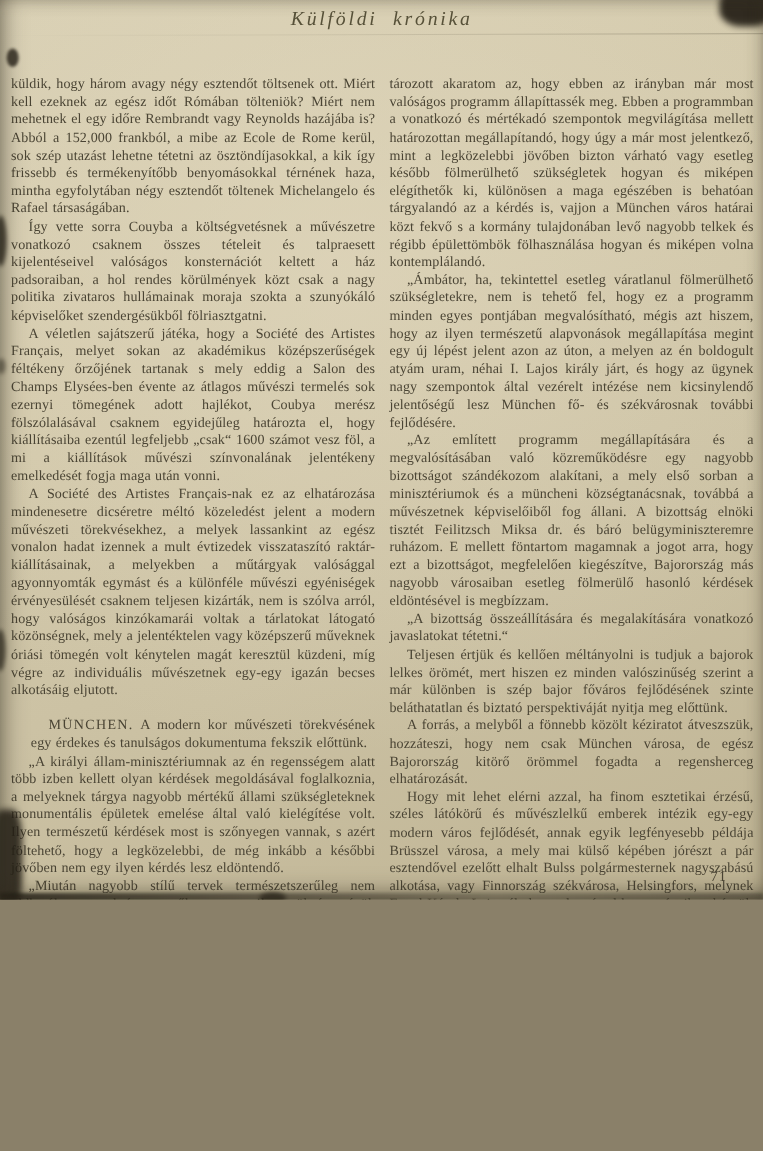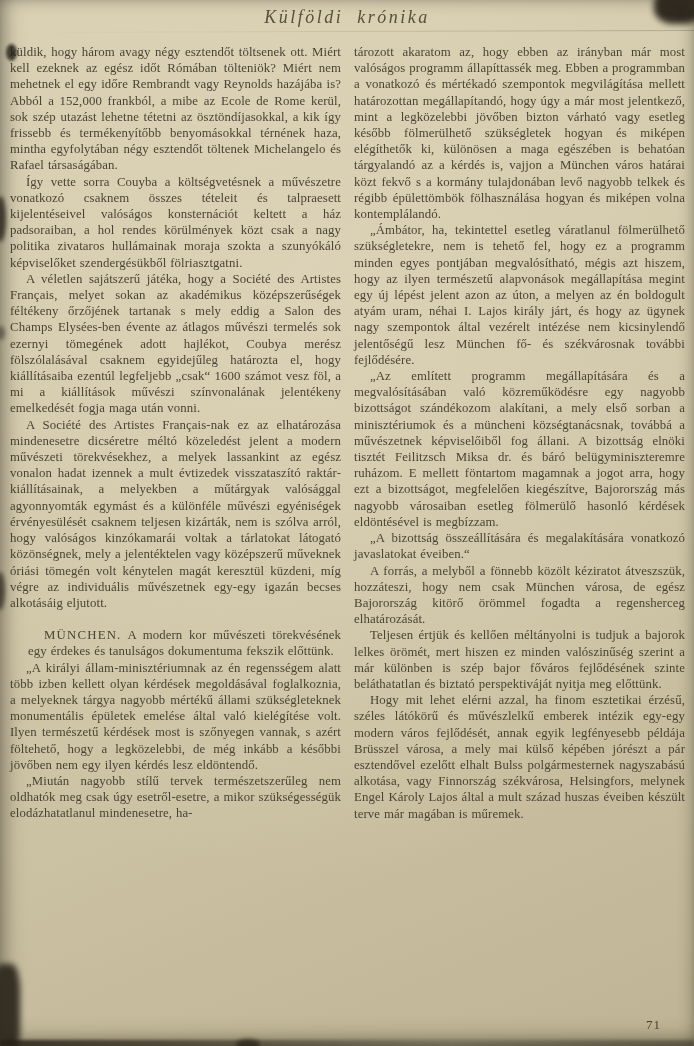--- a/index.html
+++ b/index.html
@@ -3,21 +3,21 @@
 <meta charset="utf-8">
 <style>
   html, body {
     margin: 0;
     padding: 0;
     background: #8a8069;
   }
   .page {
     position: relative;
     width: 694px;
-    height: 1046px;
+    height: 818px;
     margin: 0 auto;
     overflow: hidden;
     background:
       radial-gradient(ellipse 120% 90% at 45% 30%, rgba(226,217,192,0.55) 0%, rgba(226,217,192,0) 60%),
       linear-gradient(158deg, #d9d0b4 0%, #d3c9ab 35%, #cbc1a3 65%, #bfb494 100%);
     font-family: "Liberation Serif", "DejaVu Serif", serif;
     color: #4a4434;
   }
   
   .page::after {
@@ -65,21 +65,21 @@
     text-align: justify;
     hyphens: auto;
     -webkit-hyphens: auto;
     word-spacing: 0.6px;
     letter-spacing: 0.1px;
   }
   .column p {
     margin: 0;
     text-indent: 16px;
   }
-  .column p.no-indent { text-indent: 0; }
+  .column p.no-indent { text-indent: 0; margin-top: 24px; }
   .column p.gap-before { margin-top: 16px; margin-left: 18px; }
   .lead {
     letter-spacing: 1.2px;
   }
   .page-number {
     position: absolute;
     right: 33px;
     bottom: 13px;
     font-size: 13px;
     letter-spacing: 1px;
@@ -127,23 +127,23 @@
         <p class="">A véletlen sajátszerű játéka, hogy a Société des Artistes Français, melyet sokan az akadémikus középszerűségek féltékeny őrzőjének tartanak s mely eddig a Salon des Champs Elysées-ben évente az átlagos művészi termelés sok ezernyi tömegének adott hajlékot, Coubya merész fölszólalásával csaknem egyidejűleg határozta el, hogy kiállításaiba ezentúl legfeljebb „csak“ 1600 számot vesz föl, a mi a kiállítások művészi színvonalának jelentékeny emelkedését fogja maga után vonni.</p>
         <p class="">A Société des Artistes Français-nak ez az elhatározása mindenesetre dicséretre méltó közeledést jelent a modern művészeti törekvésekhez, a melyek lassankint az egész vonalon hadat izennek a mult évtizedek visszataszító raktár-kiállításainak, a melyekben a műtárgyak valósággal agyonnyomták egymást és a különféle művészi egyéniségek érvényesülését csaknem teljesen kizárták, nem is szólva arról, hogy valóságos kinzókamarái voltak a tárlatokat látogató közönségnek, mely a jelentéktelen vagy középszerű műveknek óriási tömegén volt kénytelen magát keresztül küzdeni, míg végre az individuális művészetnek egy-egy igazán becses alkotásáig eljutott.</p>
         <p class=" gap-before"><span class="lead">MÜNCHEN.</span> A modern kor művészeti törekvésének egy érdekes és tanulságos dokumentuma fekszik előttünk.</p>
         <p class="">„A királyi állam-minisztériumnak az én regensségem alatt több izben kellett olyan kérdések megoldásával foglalkoznia, a melyeknek tárgya nagyobb mértékű állami szükségleteknek monumentális épületek emelése által való kielégítése volt. Ilyen természetű kérdések most is szőnyegen vannak, s azért föltehető, hogy a legközelebbi, de még inkább a későbbi jövőben nem egy ilyen kérdés lesz eldöntendő.</p>
         <p class="">„Miután nagyobb stílű tervek természetszerűleg nem oldhatók meg csak úgy esetről-esetre, a mikor szükségességük elodázhatatlanul mindenesetre, ha-</p>
       </div>
     <div class="column" id="col-right">
         <p class="no-indent">tározott akaratom az, hogy ebben az irányban már most valóságos programm állapíttassék meg. Ebben a programmban a vonatkozó és mértékadó szempontok megvilágítása mellett határozottan megállapítandó, hogy úgy a már most jelentkező, mint a legközelebbi jövőben bizton várható vagy esetleg később fölmerülhető szükségletek hogyan és miképen elégíthetők ki, különösen a maga egészében is behatóan tárgyalandó az a kérdés is, vajjon a München város határai közt fekvő s a kormány tulajdonában levő nagyobb telkek és régibb épülettömbök fölhasználása hogyan és miképen volna kontemplálandó.</p>
         <p class="">„Ámbátor, ha, tekintettel esetleg váratlanul fölmerülhető szükségletekre, nem is tehető fel, hogy ez a programm minden egyes pontjában megvalósítható, mégis azt hiszem, hogy az ilyen természetű alapvonások megállapítása megint egy új lépést jelent azon az úton, a melyen az én boldogult atyám uram, néhai I. Lajos király járt, és hogy az ügynek nagy szempontok által vezérelt intézése nem kicsinylendő jelentőségű lesz München fő- és székvárosnak további fejlődésére.</p>
         <p class="">„Az említett programm megállapítására és a megvalósításában való közreműködésre egy nagyobb bizottságot szándékozom alakítani, a mely első sorban a minisztériumok és a müncheni községtanácsnak, továbbá a művészetnek képviselőiből fog állani. A bizottság elnöki tisztét Feilitzsch Miksa dr. és báró belügyminiszteremre ruházom. E mellett föntartom magamnak a jogot arra, hogy ezt a bizottságot, megfelelően kiegészítve, Bajorország más nagyobb városaiban esetleg fölmerülő hasonló kérdések eldöntésével is megbízzam.</p>
-        <p class="">„A bizottság összeállítására és megalakítására vonatkozó javaslatokat éveiben.“</p>
+        <p class="">„A bizottság összeállítására és megalakítására vonatkozó javaslatokat tétetni.“</p>
+        <p class="">Teljesen értjük és kellően méltányolni is tudjuk a bajorok lelkes örömét, mert hiszen ez minden valószinűség szerint a már különben is szép bajor főváros fejlődésének szinte beláthatatlan és biztató perspektiváját nyitja meg előttünk.</p>
         <p class="">A forrás, a melyből a fönnebb közölt kéziratot átveszszük, hozzáteszi, hogy nem csak München városa, de egész Bajorország kitörő örömmel fogadta a regensherceg elhatározását.</p>
-        <p class="">Teljesen értjük és kellően méltányolni is tudjuk a bajorok lelkes örömét, mert hiszen ez minden valószinűség szerint a már különben is szép bajor főváros fejlődésének szinte beláthatatlan és biztató perspektiváját nyitja meg előttünk.</p>
         <p class="">Hogy mit lehet elérni azzal, ha finom esztetikai érzésű, széles látókörű és művészlelkű emberek intézik egy-egy modern város fejlődését, annak egyik legfényesebb példája Brüsszel városa, a mely mai külső képében jórészt a pár esztendővel ezelőtt elhalt Bulss polgármesternek nagyszabású alkotása, vagy Finnország székvárosa, Helsingfors, melynek Engel Károly Lajos által a mult század huszas éveiben készült terve már magában is műremek.</p>
       </div>
   </div>
 
   <div class="page-number">71</div>
 
   <div class="smudge smudge-topright"></div>
   <div class="smudge smudge-left-a"></div>
   <div class="smudge smudge-left-b"></div>
   <div class="smudge smudge-left-c"></div>

